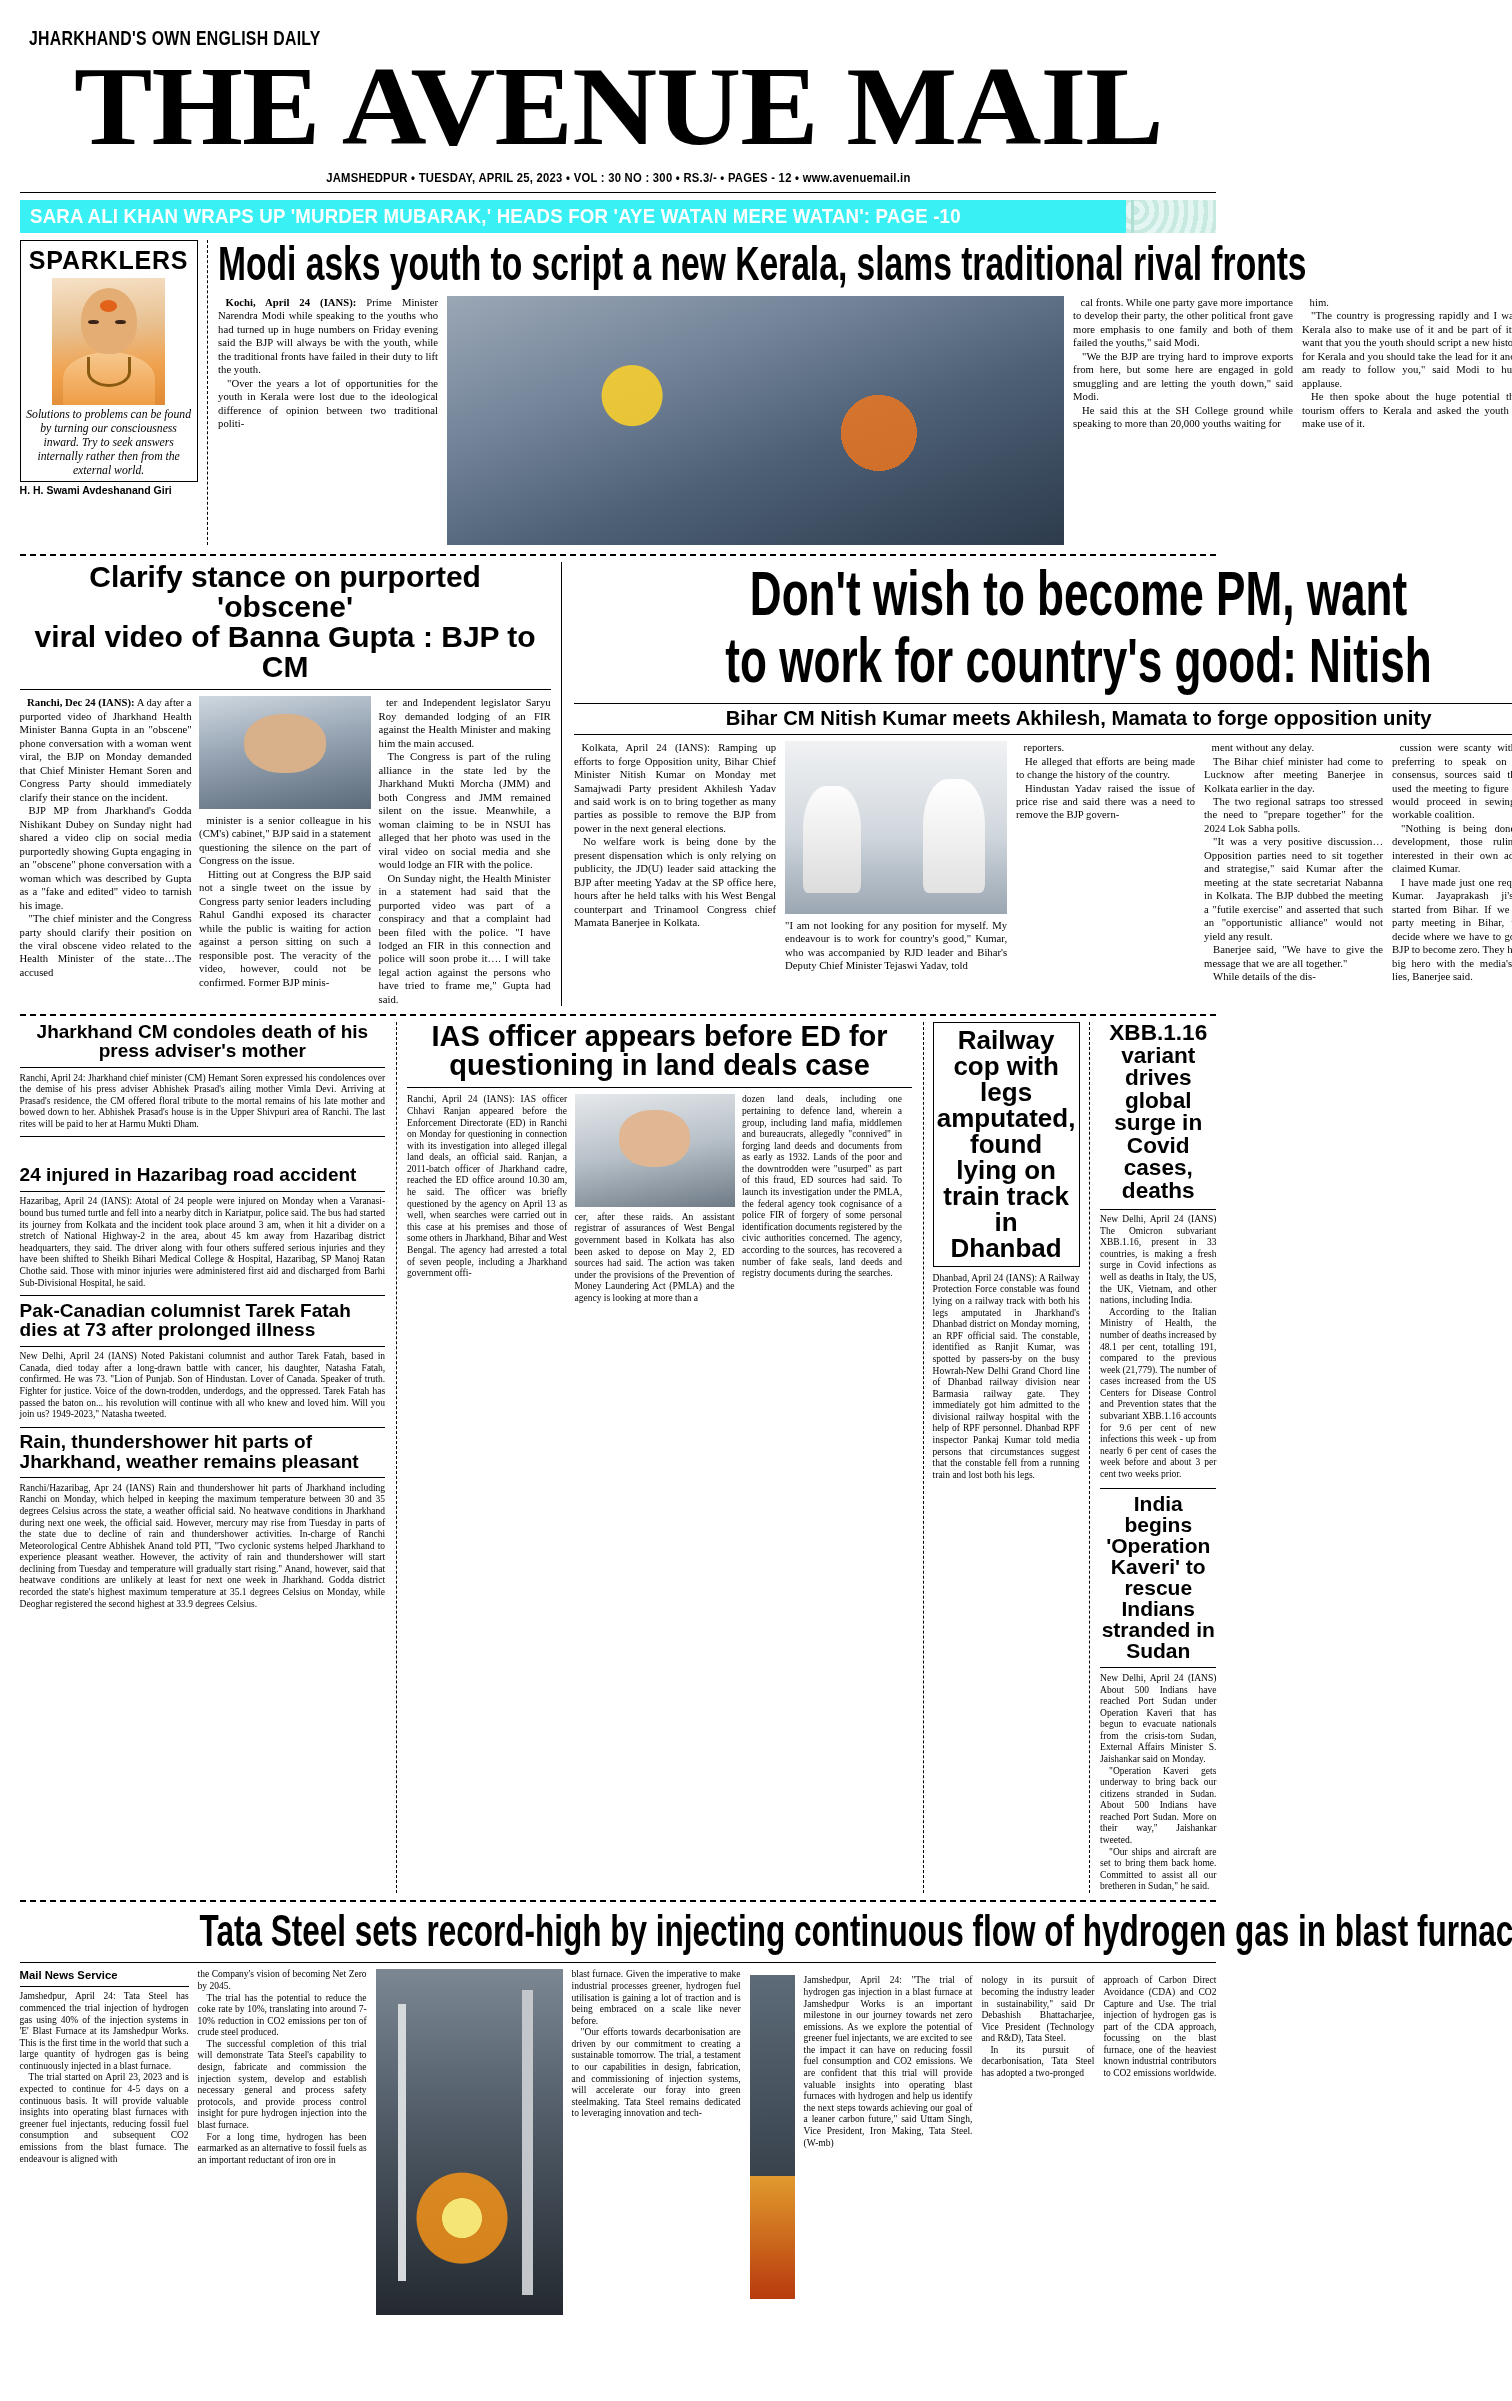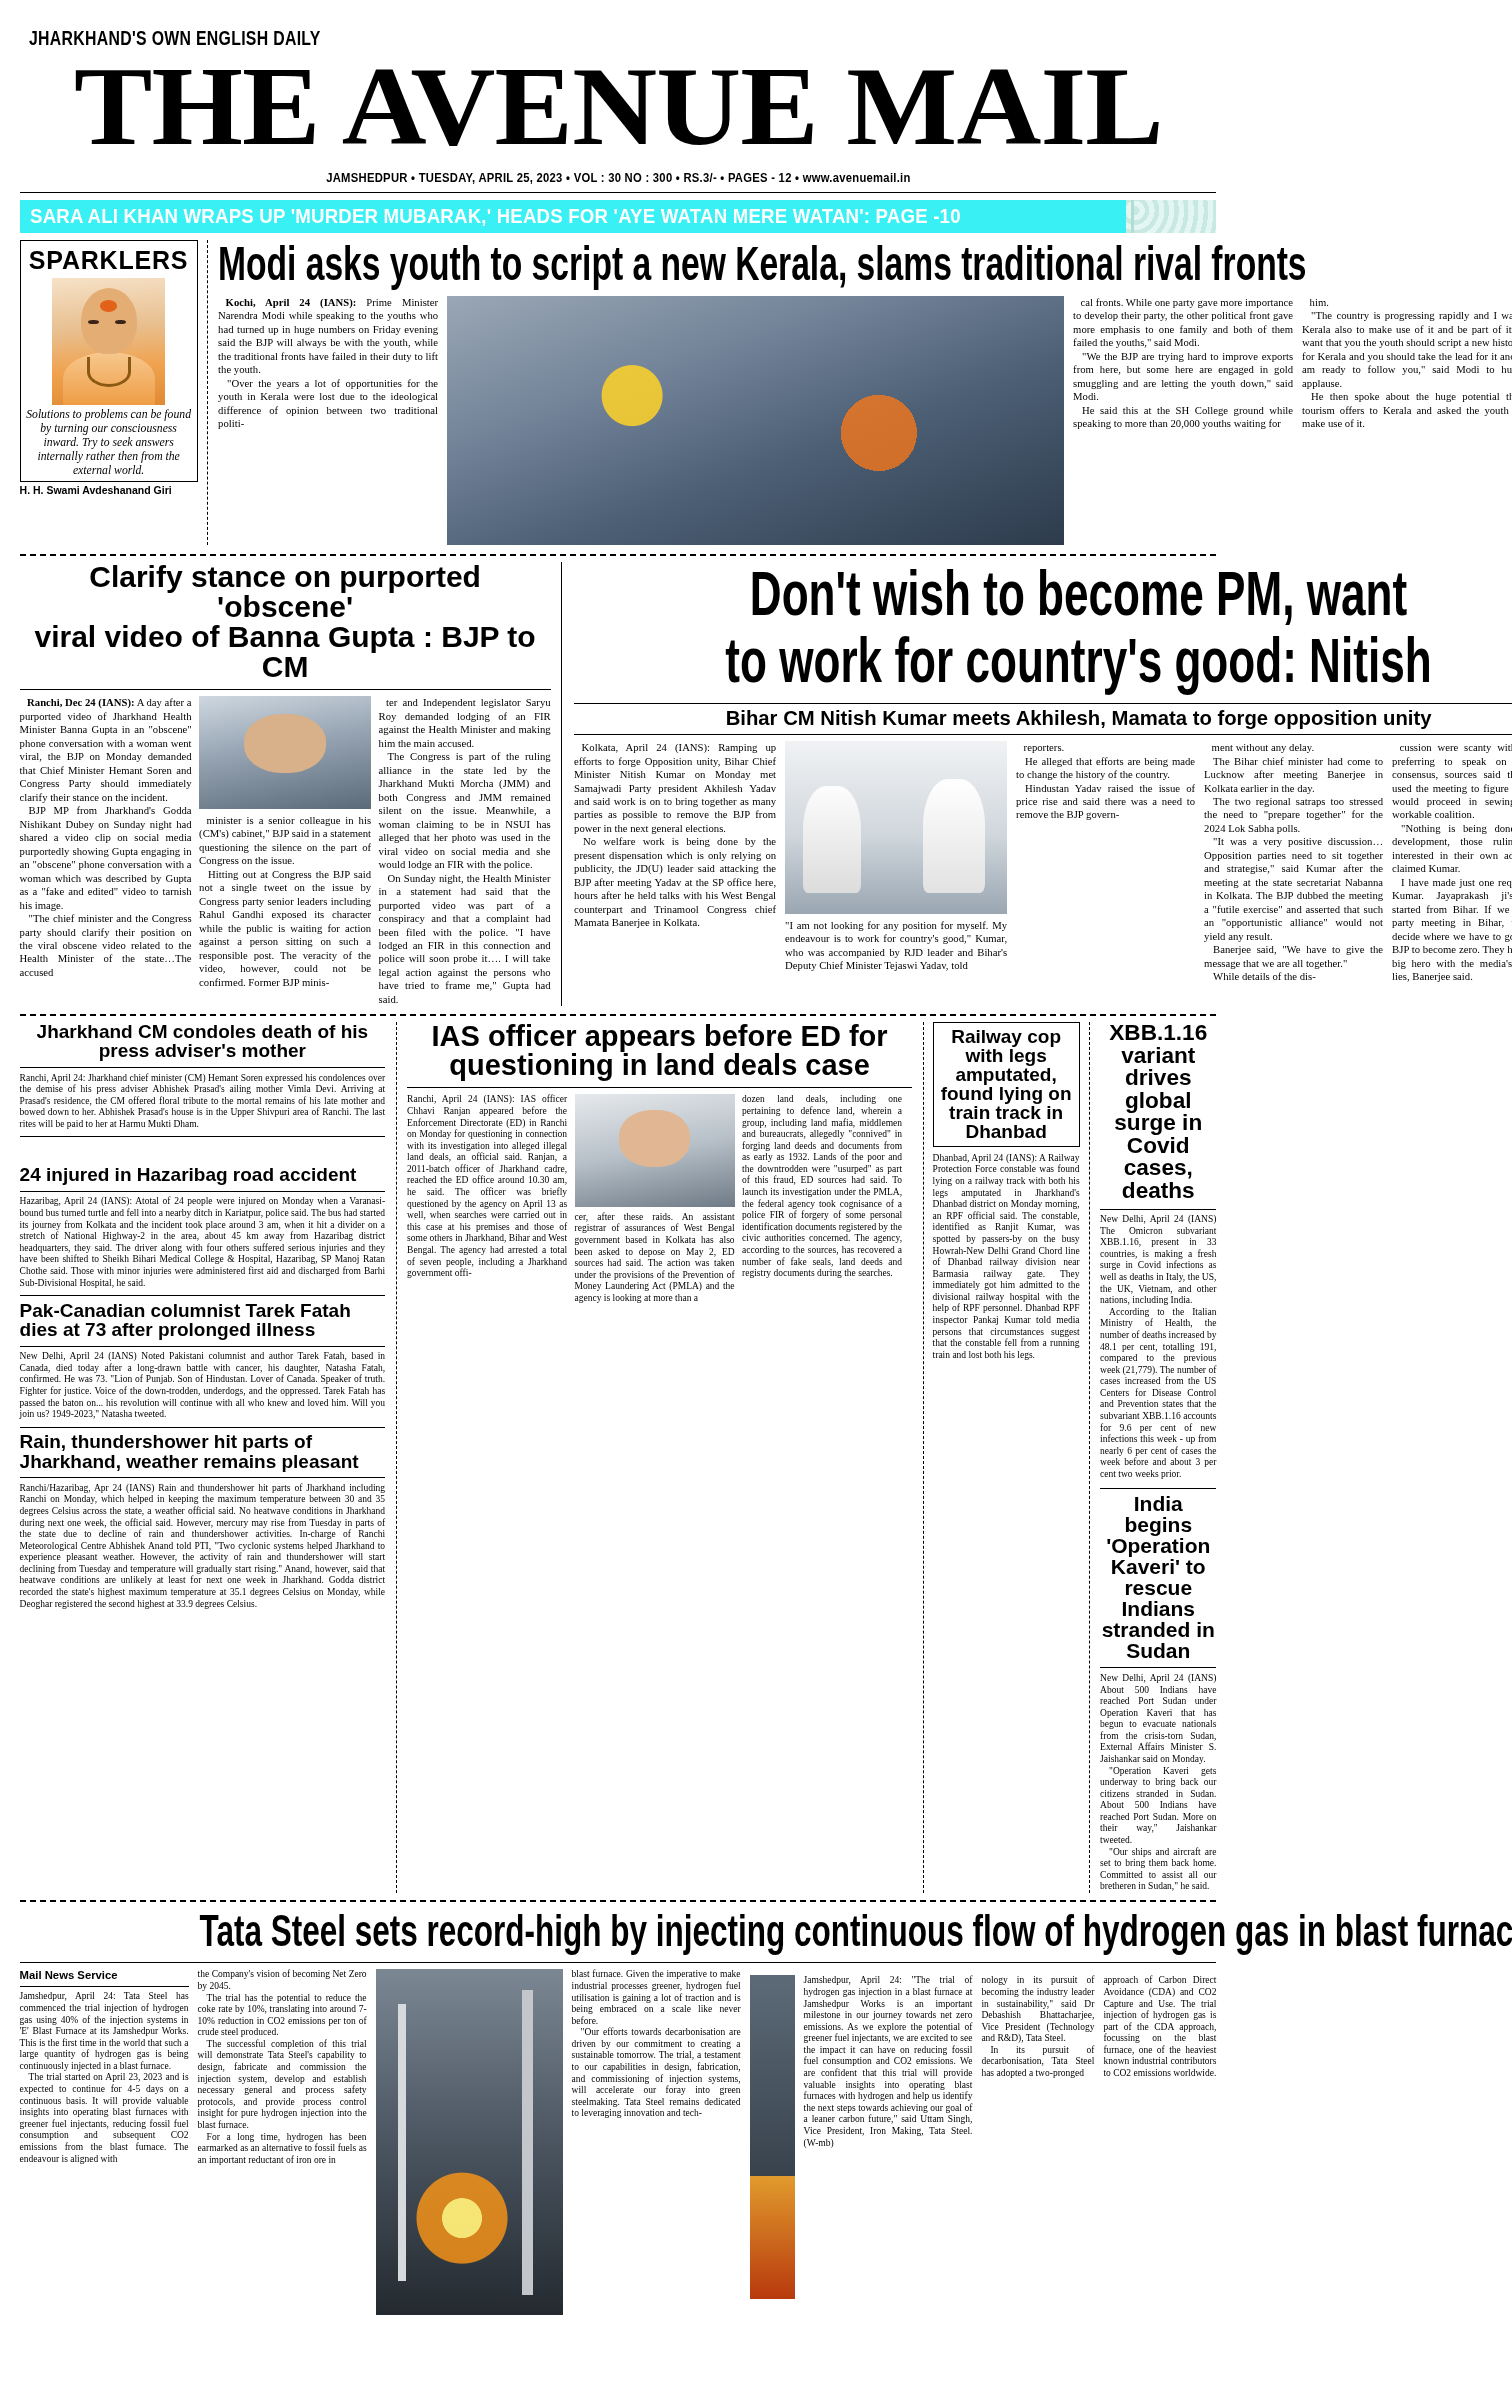--- a/index.html
+++ b/index.html
@@ -407,21 +407,21 @@
         <div style="width:160px;">
           <div class="photo ias" style="width:160px;height:113px;margin-bottom:4.5px;"></div>
           <div class="body-col tiny">cer, after these raids. An assistant registrar of assurances of West Bengal government based in Kolkata has also been asked to depose on May 2, ED sources had said. The action was taken under the provisions of the Prevention of Money Laundering Act (PMLA) and the agency is looking at more than a</div>
         </div>
         <div class="body-col tiny" style="width:160px;">dozen land deals, including one pertaining to defence land, wherein a group, including land mafia, middlemen and bureaucrats, allegedly "connived" in forging land deeds and documents from as early as 1932. Lands of the poor and the downtrodden were "usurped" as part of this fraud, ED sources had said. To launch its investigation under the PMLA, the federal agency took cognisance of a police FIR of forgery of some personal identification documents registered by the civic authorities concerned. The agency, according to the sources, has recovered a number of fake seals, land deeds and registry documents during the searches.</div>
       </div>
     </div>
 
     <div style="width:166px; padding:0 9px; border-right:1.5px dashed #000;">
       <div class="boxed" style="padding:4.5px 3px;">
-        <div class="hd" style="font-size:19px;">Railway cop with legs amputated, found lying on train track in Dhanbad</div>
+        <div class="hd" style="font-size:26px;">Railway cop with legs amputated, found lying on train track in Dhanbad</div>
       </div>
       <div class="body-col tiny" style="margin-top:6px;">Dhanbad, April 24 (IANS): A Railway Protection Force constable was found lying on a railway track with both his legs amputated in Jharkhand's Dhanbad district on Monday morning, an RPF official said. The constable, identified as Ranjit Kumar, was spotted by passers-by on the busy Howrah-New Delhi Grand Chord line of Dhanbad railway division near Barmasia railway gate. They immediately got him admitted to the divisional railway hospital with the help of RPF personnel. Dhanbad RPF inspector Pankaj Kumar told media persons that circumstances suggest that the constable fell from a running train and lost both his legs.</div>
     </div>
 
     <div style="flex:1; padding-left:10.5px;">
       <div class="hd" style="font-size:22.6px;">XBB.1.16 variant drives global surge in Covid cases, deaths</div>
       <div class="thinrule" style="margin:6px 0 4.5px;"></div>
       <div class="body-col tiny">New Delhi, April 24 (IANS) The Omicron subvariant XBB.1.16, present in 33 countries, is making a fresh surge in Covid infections as well as deaths in Italy, the US, the UK, Vietnam, and other nations, including India.</div>
       <div class="body-col tiny" style="text-indent:9px;">According to the Italian Ministry of Health, the number of deaths increased by 48.1 per cent, totalling 191, compared to the previous week (21,779). The number of cases increased from the US Centers for Disease Control and Prevention states that the subvariant XBB.1.16 accounts for 9.6 per cent of new infections this week - up from nearly 6 per cent of cases the week before and about 3 per cent two weeks prior.</div>
       <div class="thinrule" style="margin:7.5px 0 4.5px;"></div>

